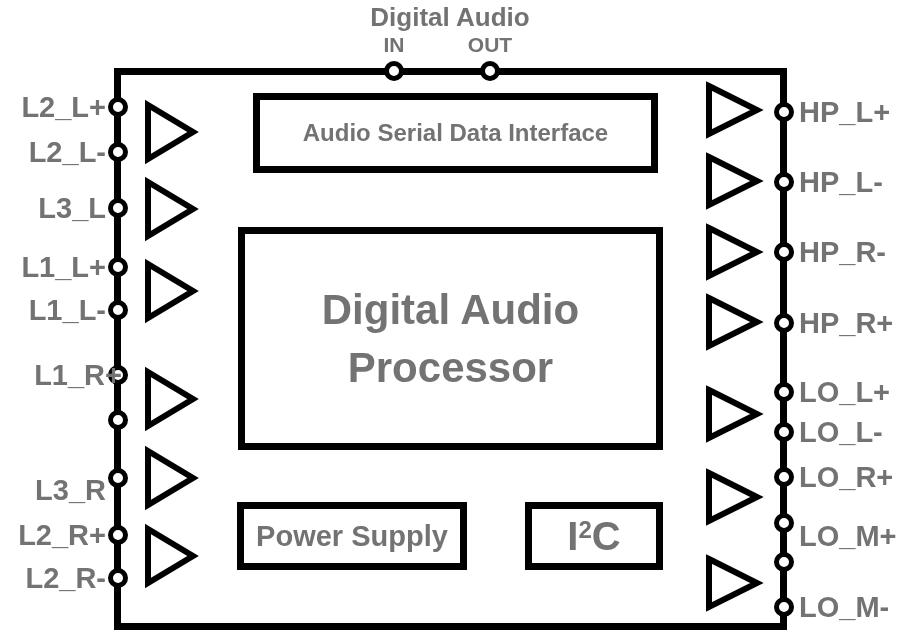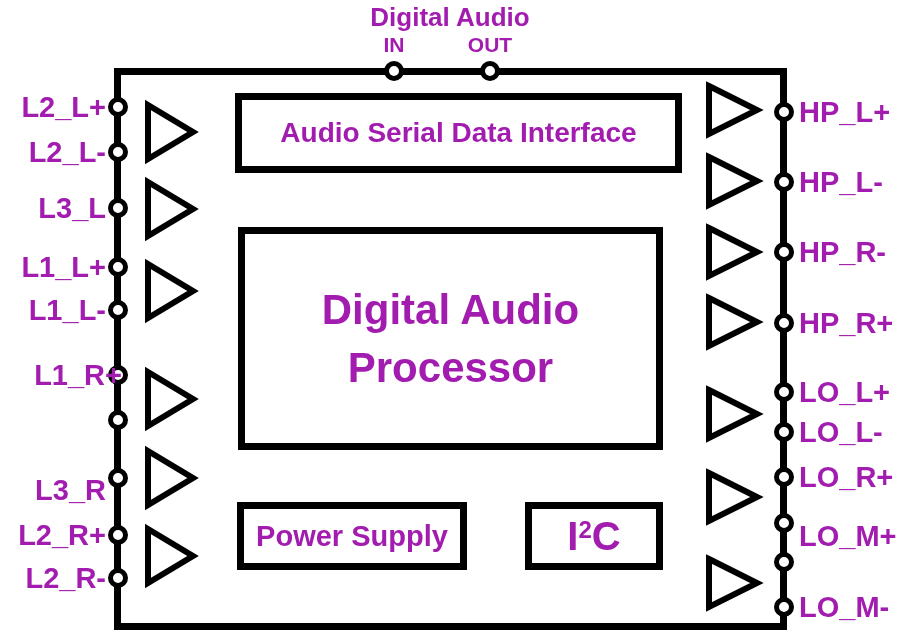--- a/index.html
+++ b/index.html
@@ -1,42 +1,42 @@
 <!DOCTYPE html>
 <html><head>
 <meta charset="utf-8">
 <style>
   html,body{margin:0;padding:0;background:#ffffff;}
   #stage{
     position:relative;
     width:900px;height:637px;
     background:#ffffff;
     font-family:"Liberation Sans", sans-serif;
-    color:#a21caf;
+    color:#737373;
     overflow:hidden;
   }
   
   .chip-border{
     position:absolute;
     left:114px;top:68px;width:673px;height:562px;
     border:7px solid #000;
     box-sizing:border-box;
     background:#fff;
   }
   
   .block{
     position:absolute;
     border:7px solid #000;
     box-sizing:border-box;
     background:#fff;
     display:flex;align-items:center;justify-content:center;
     text-align:center;
     font-weight:bold;
   }
-  .block-asdi{left:235px;top:93px;width:447px;height:80px;font-size:28px;}
+  .block-asdi{left:253px;top:93px;width:405px;height:80px;font-size:24px;}
   .block-dap{left:238px;top:227px;width:425px;height:223px;font-size:42px;line-height:58px;}
   .block-power{left:237px;top:502px;width:230px;height:68px;font-size:29px;}
   .block-i2c{left:525px;top:502px;width:138px;height:68px;font-size:40px;}
   .block-i2c sup{font-size:24px;line-height:0;vertical-align:12px;}
   
   .pin{
     position:absolute;
     width:10px;height:10px;
     border:5px solid #000;
     border-radius:50%;

